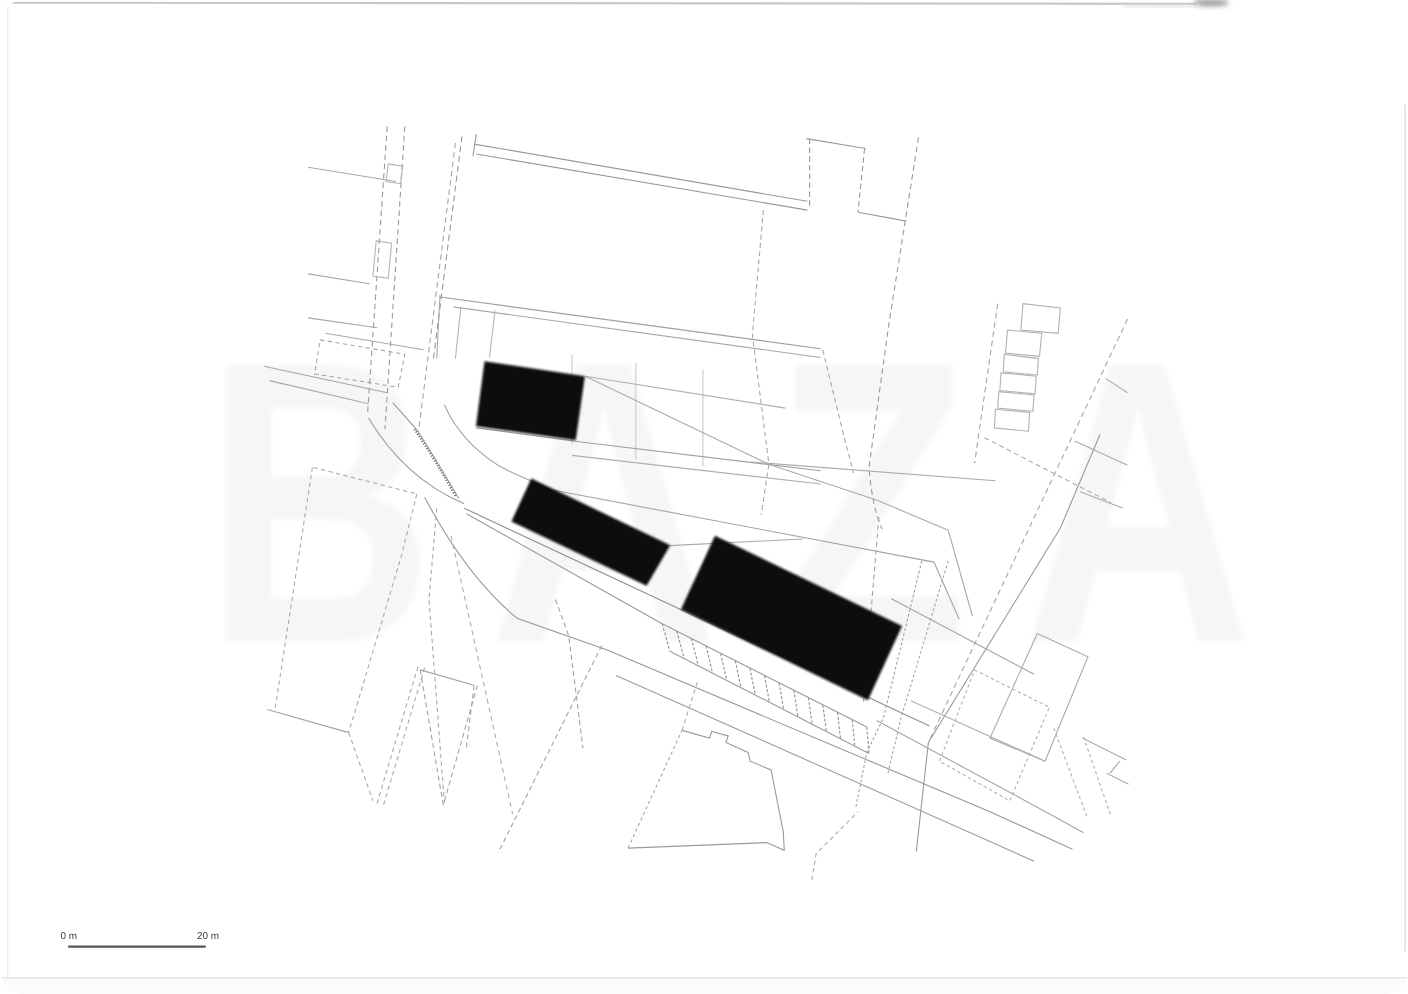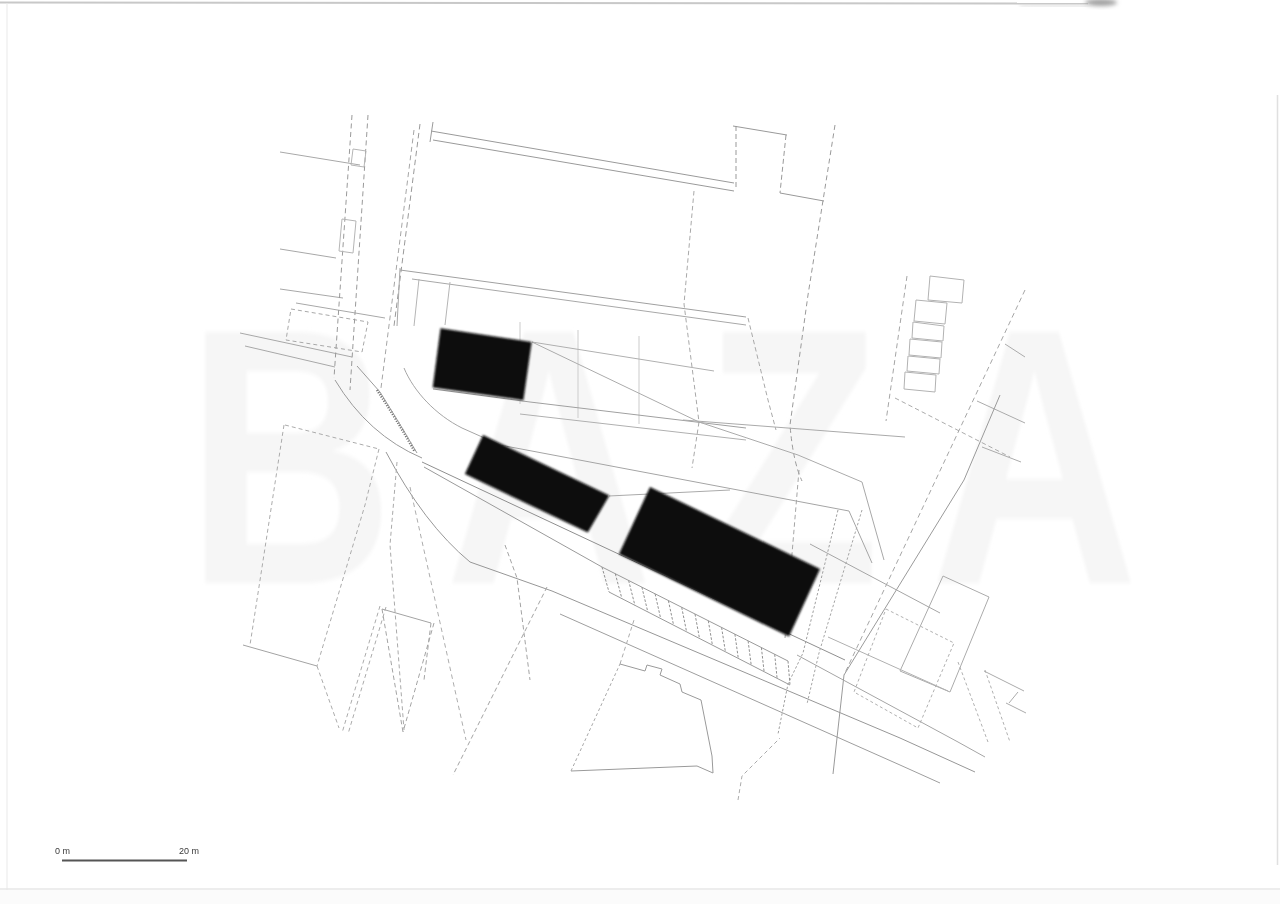--- a/index.html
+++ b/index.html
@@ -1,17 +1,17 @@
 <!DOCTYPE html>
 <html><head>
 <meta charset="utf-8">
 <style>
   html,body{margin:0;padding:0;background:#ffffff;}
   .page{position:relative;width:1280px;height:904px;overflow:hidden;
-        font-family:"Liberation Sans", sans-serif;}
+        font-family:"Liberation Sans", sans-serif;border-radius:22px;}
 </style>
 </head>
 <body>
 <div class="page">
 <svg width="1280" height="904" viewBox="0 0 1280 904">
 <defs>
   <filter id="b05" x="-20%" y="-20%" width="140%" height="140%">
           <feGaussianBlur stdDeviation="0.65"></feGaussianBlur>
         </filter>
   <filter id="b10" x="-20%" y="-20%" width="140%" height="140%">

